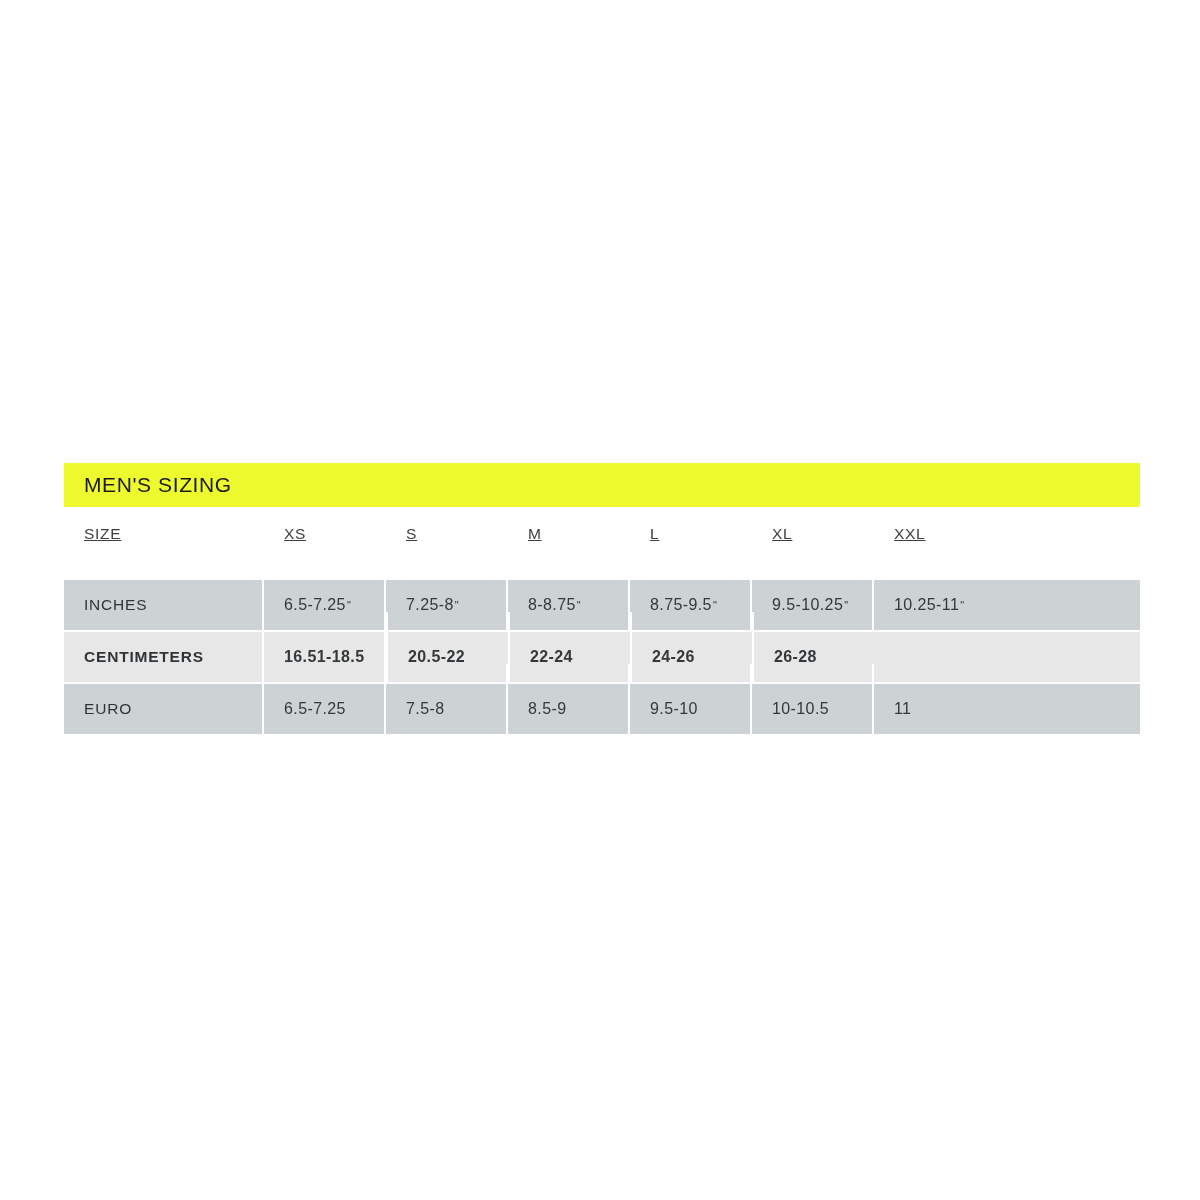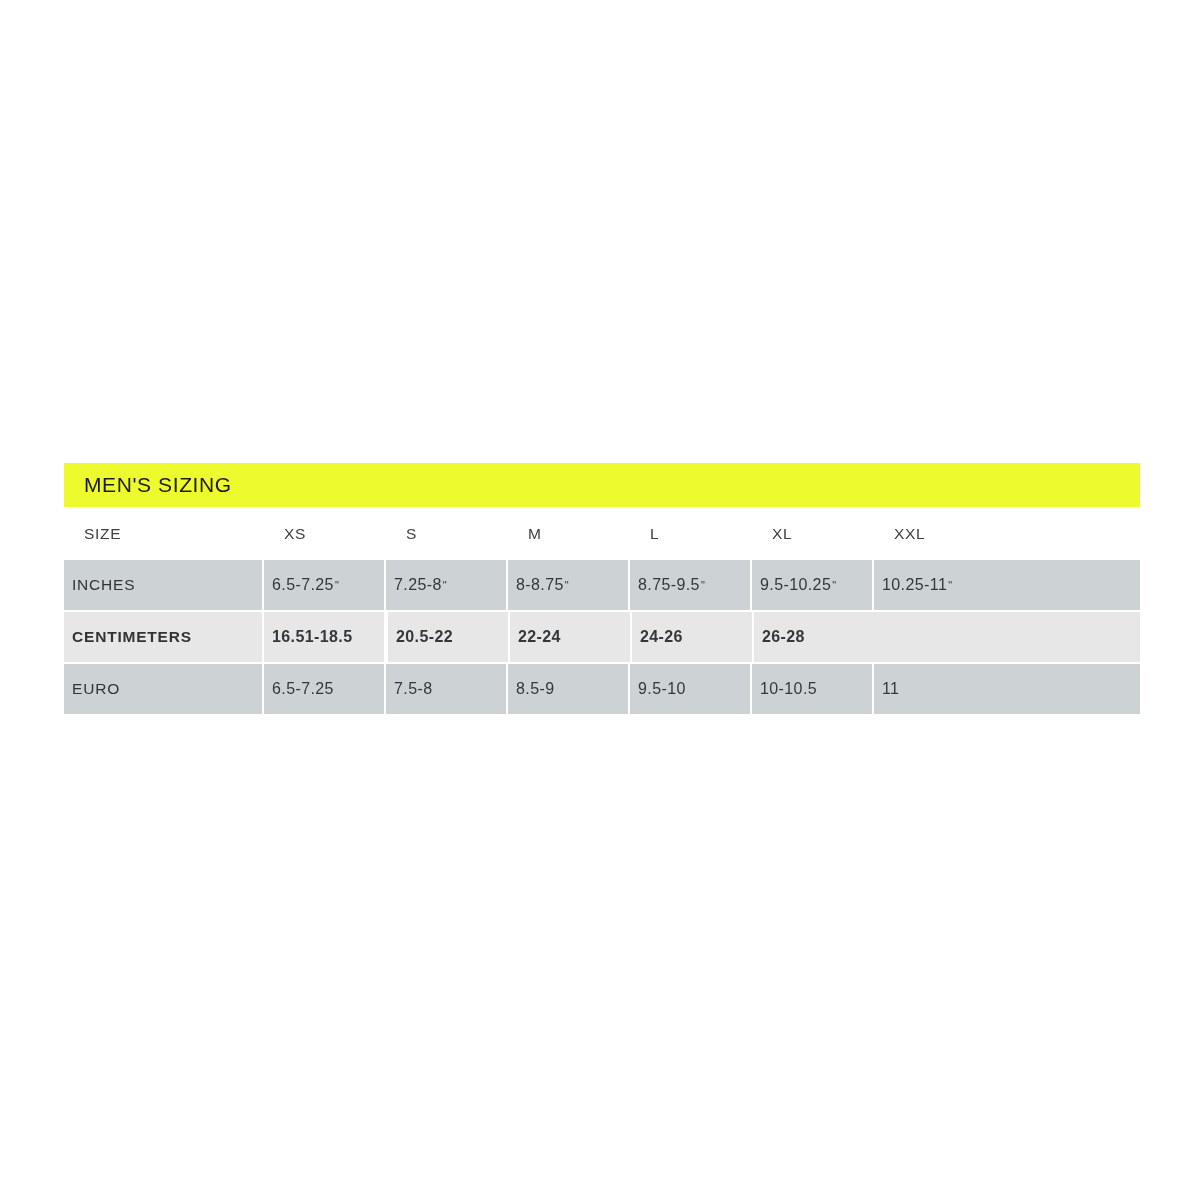--- a/index.html
+++ b/index.html
@@ -59,36 +59,38 @@
     background: #ffffff;
   }
   .header-row .cell {
     display: flex;
     align-items: center;
     padding-left: 20px;
     box-sizing: border-box;
     font-size: 15.5px;
     letter-spacing: 0.7px;
     color: #3c4043;
+    text-decoration: underline;
   }
 
   
   .data-row { height: 50px; }
   .data-row.shade-dark  { background: transparent; }
   .data-row.shade-light { background: transparent; font-weight: bold; }
 
   .data-row .cell {
     display: flex;
     align-items: center;
-    padding-left: 8px;
+    padding-left: 20px;
     box-sizing: border-box;
     font-size: 16px;
     letter-spacing: 0.4px;
     color: #34383b;
     height: 100%;
+    margin-top: 20px;
   }
   .shade-dark  .cell { background: #cdd2d4; }
   .shade-light .cell { background: #e7e7e7; }
   .shade-dark  .gutter,
   .shade-light .gutter { background: #ffffff; }
 
   .data-row .cell.rowlabel {
     letter-spacing: 0.8px;
     font-size: 15.5px;
     color: #303437;

